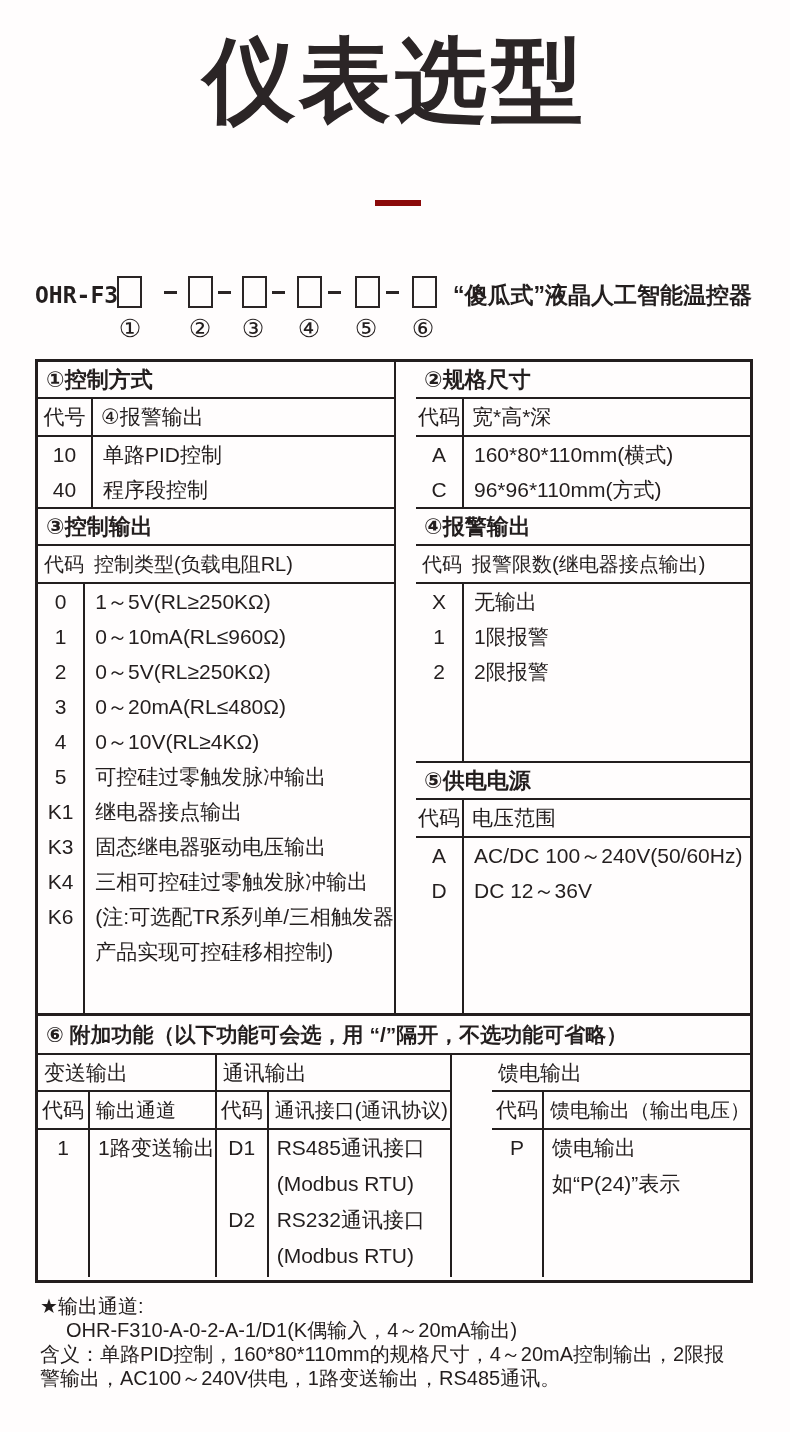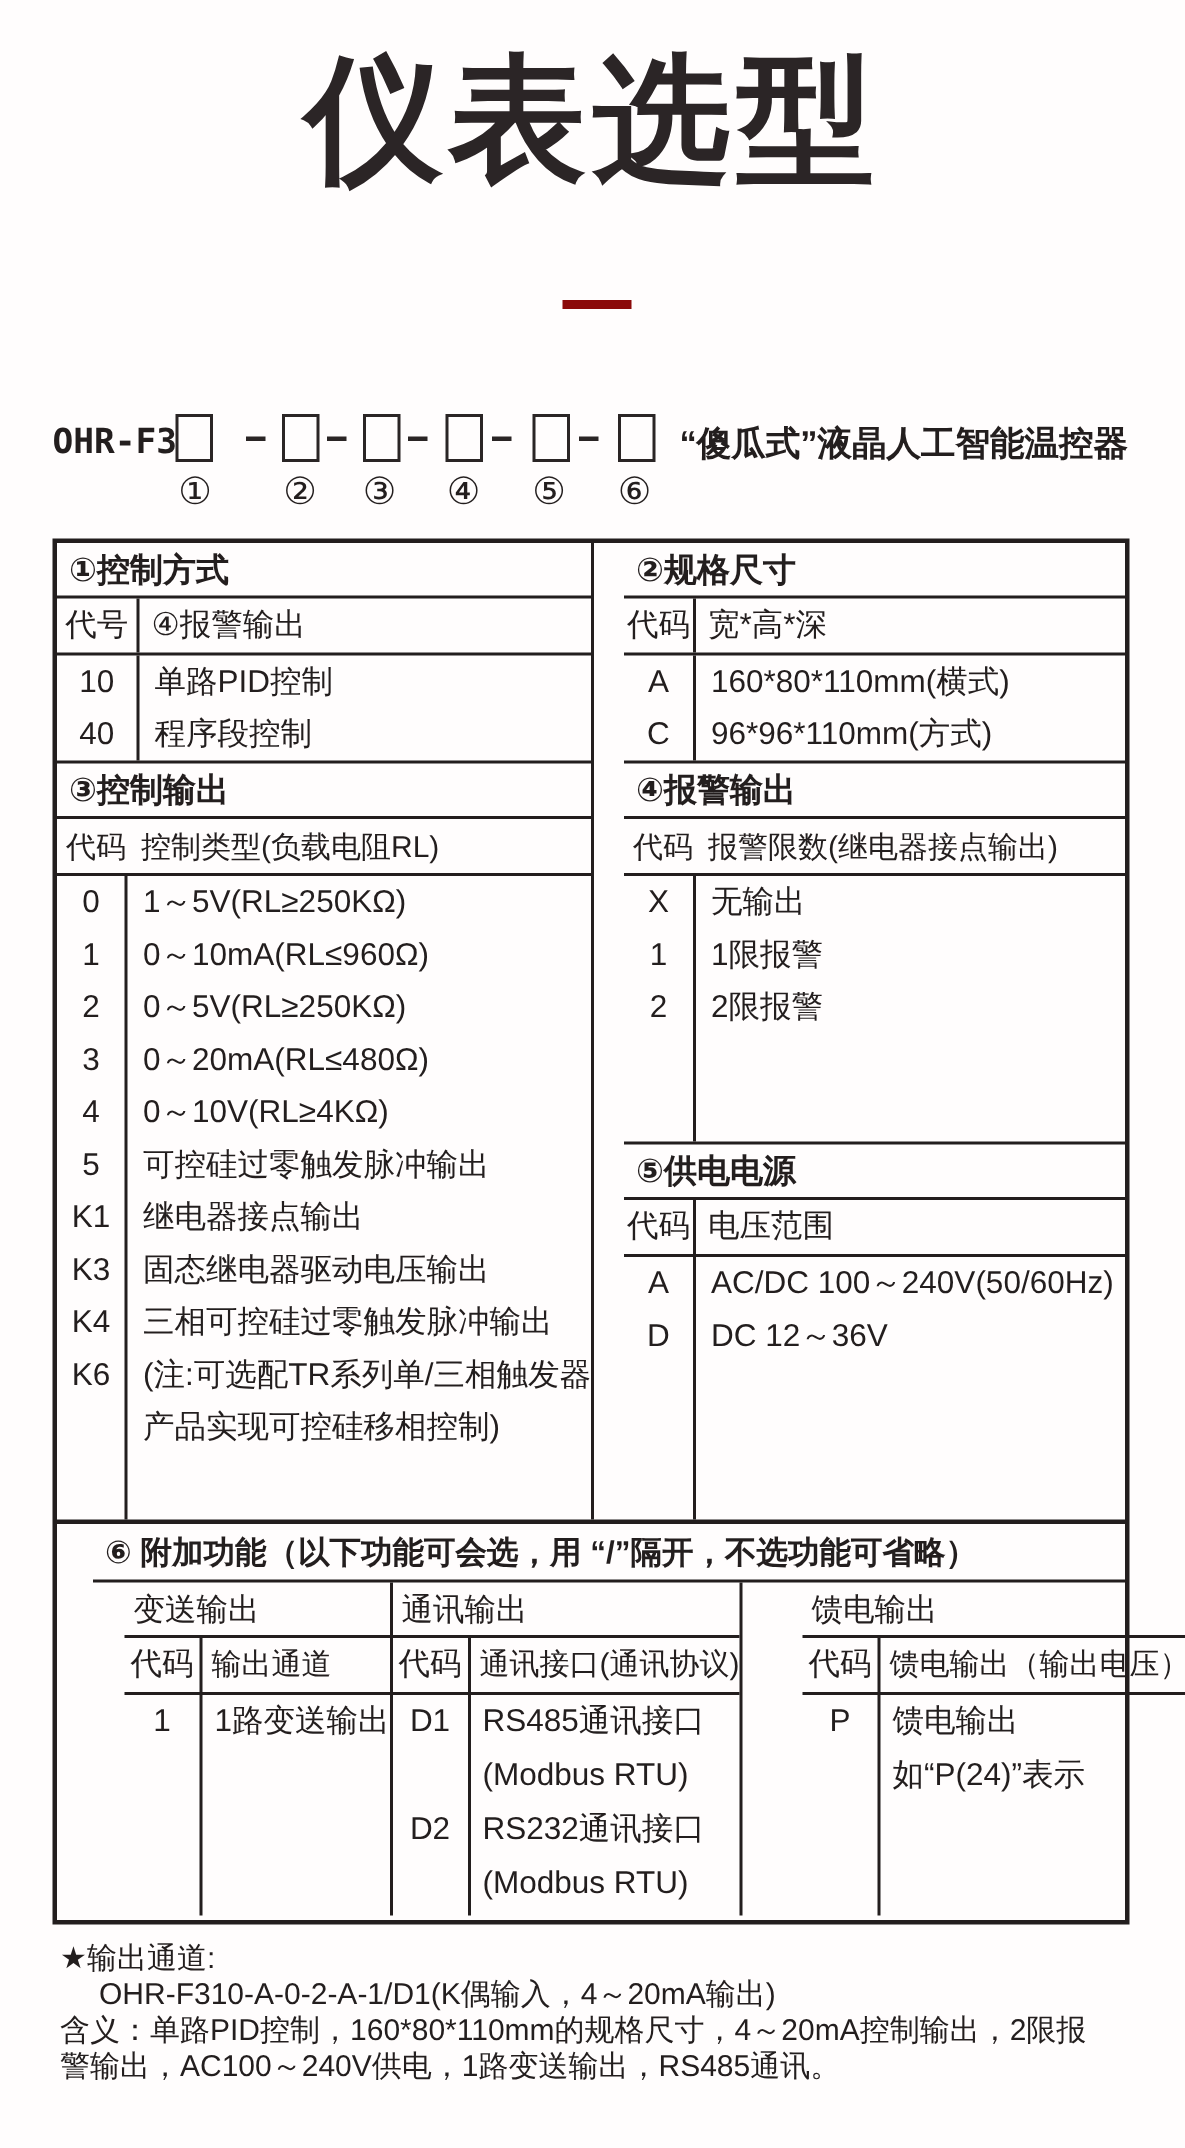--- a/index.html
+++ b/index.html
@@ -72,25 +72,25 @@
   .rows-area.fixed4{flex:none;height:179px;border-bottom:2px solid #231e1e;}
   .code-col-l{width:55px;border-right:2px solid #231e1e;text-align:center;}
   .code-col-r{width:48px;border-right:2px solid #231e1e;text-align:center;}
   .desc-col{padding-left:10px;flex:1;}
   .cell-line{height:35px;line-height:35px;white-space:nowrap;}
 
   
   .sec6{border-top:3px solid #231e1e;height:264px;display:flex;flex-direction:column;}
   .sec6-title{
     height:39px;border-bottom:2px solid #231e1e;font-weight:bold;font-size:21px;
-    display:flex;align-items:center;padding-left:8px;white-space:nowrap;margin-left:24px;
+    display:flex;align-items:center;padding-left:8px;white-space:nowrap;
   }
   .sec6-cols{display:flex;flex:1;}
   .g{display:flex;flex-direction:column;}
-  .g1{width:202px;border-right:2px solid #231e1e;margin-left:45px;}
+  .g1{width:202px;border-right:2px solid #231e1e;}
   .g2{width:308px;border-right:2px solid #231e1e;}
   .g3{flex:1;margin-left:40px;}
   .g-name{height:37px;border-bottom:2px solid #231e1e;display:flex;align-items:center;padding-left:6px;}
   .g-colhead{height:38px;border-bottom:2px solid #231e1e;display:flex;}
   .g-code-head{width:52px;border-right:2px solid #231e1e;text-align:center;line-height:36px;}
   .g-value-head{padding-left:6px;line-height:36px;white-space:nowrap;font-size:20px;}
   .g-rows{flex:1;display:flex;}
   .g-code-col{width:52px;border-right:2px solid #231e1e;text-align:center;}
   .g-text-col{padding-left:8px;flex:1;}
   .g-line{height:36px;line-height:36px;white-space:nowrap;}

